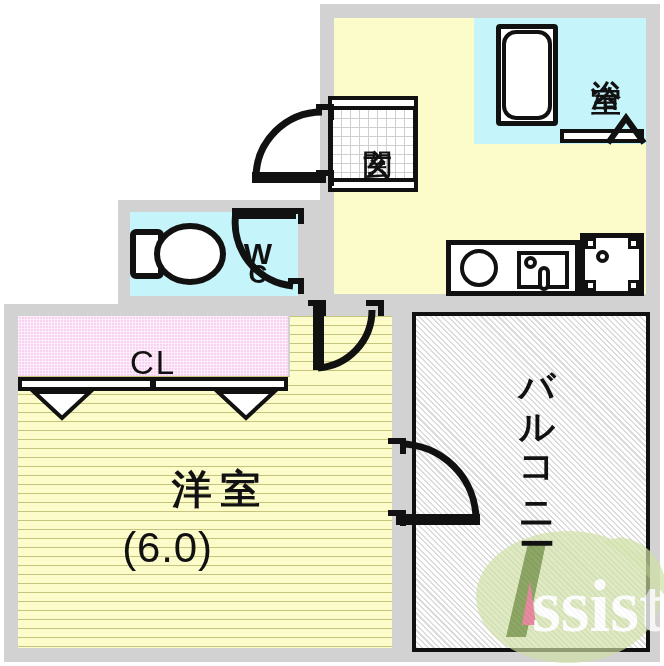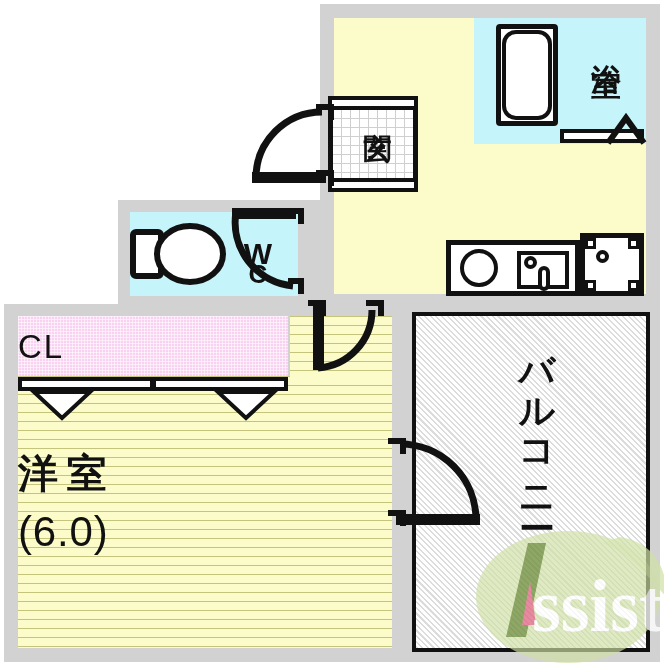--- a/index.html
+++ b/index.html
@@ -49,22 +49,23 @@
        #dcdcdc 0px, #dcdcdc 1.5px, rgba(0,0,0,0) 1.5px, rgba(0,0,0,0) 4px);
   }
 
   
   .label{
     position:absolute;
     color:#111;
     font-weight:700;
     white-space:pre;
     letter-spacing:.06em;
-    text-align:left;
+    text-align:center;
     line-height:1.05;
+    margin-top:16px;
   }
   .label-v{
     writing-mode:vertical-rl;
     text-orientation:upright;
     letter-spacing:.10em;
   }
 
   
   .ink{border:5px solid #111;background:#fff;box-sizing:border-box;}
   .ink-thin{border:4px solid #111;background:#fff;box-sizing:border-box;}

